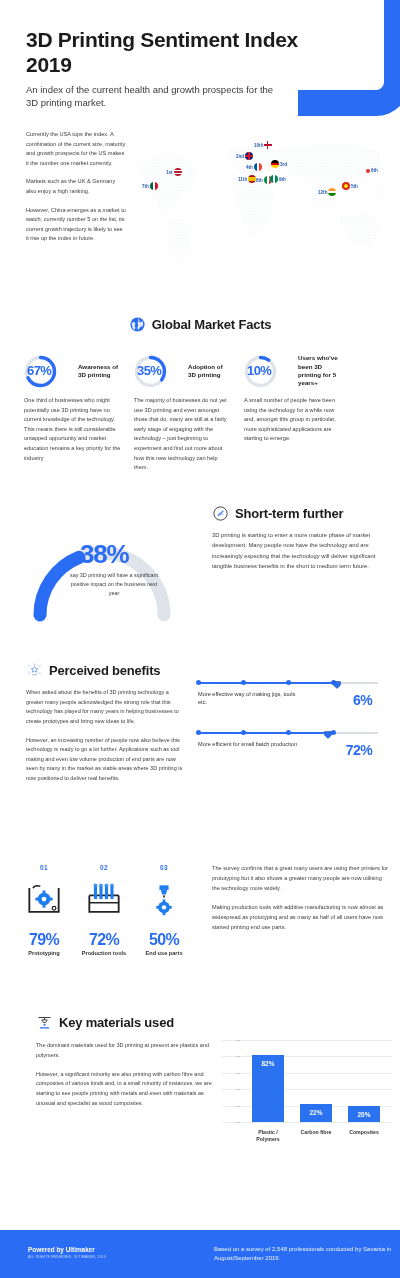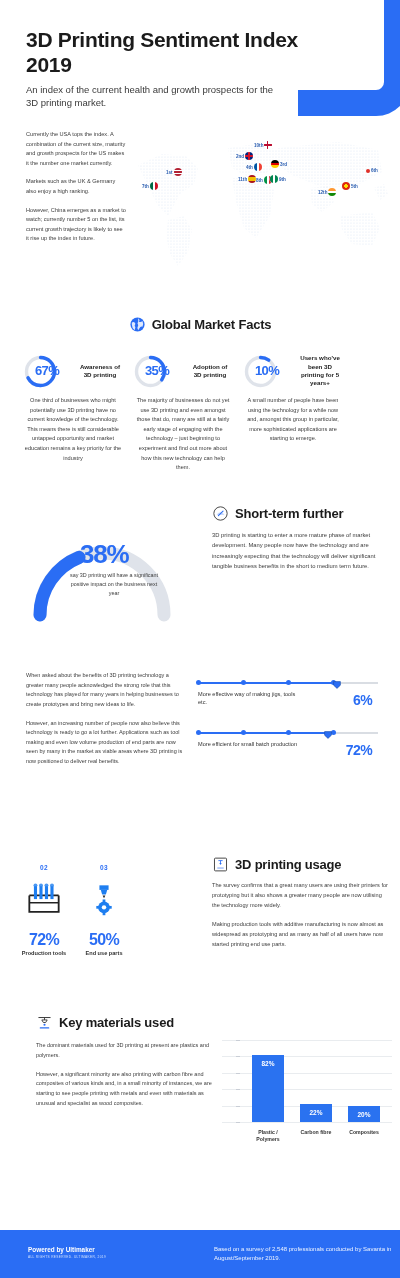--- a/index.html
+++ b/index.html
@@ -40,21 +40,21 @@
   .dot{width:4px;height:4px;border-radius:50%;background:#e03028;flex:none;}
 
   
   .sec-h{display:flex;align-items:center;gap:6px;}
   .sec-h .ttl{font-size:13px;font-weight:bold;color:#1b1b1b;letter-spacing:-0.2px;}
   .ico{width:17px;height:17px;flex:none;}
 
   
   .gfsec{position:relative;height:185px;}
   .gf-head{position:absolute;left:0;top:6px;width:400px;display:flex;justify-content:center;}
-  .gf-cols{position:absolute;left:0;top:44px;width:348px;display:flex;text-align:center;}
+  .gf-cols{position:absolute;left:0;top:44px;width:348px;display:flex;}
   .gf-col{width:118px;margin:0 6px;}
   .gf-col:first-child{margin-left:24px;}
   .gf-top{display:flex;align-items:center;gap:5px;height:34px;}
   .ring{position:relative;width:33px;height:33px;flex:none;}
   .ring .val{position:absolute;left:3px;top:8px;width:40px;font-size:13px;
              font-weight:bold;color:#2a6df4;letter-spacing:-0.6px;}
   .gf-lab{font-size:6.2px;line-height:1.35;font-weight:bold;color:#222;padding-left:16px;}
   .gf-body{margin-top:8px;font-size:5.6px;line-height:1.72;color:#3c3c3c;}
 
   
@@ -273,20 +273,30 @@
           </svg>
         </span>
         <span class="ttl">Short-term further</span>
       </div>
       <div class="st-body">3D printing is starting to enter a more mature phase of market development. Many people now have the technology and are increasingly expecting that the technology will deliver significant tangible business benefits in the short to medium term future.</div>
     </div>
   </div>
 
   <div class="pbsec">
     <div class="pb-left">
+      <div class="sec-h">
+        <span class="ico">
+          <svg viewBox="0 0 24 24" width="17" height="17">
+            <path d="M12 6.2 L13.6 9.2 L16.8 9.2 L14.2 11.3 L15.2 14.6 L12 12.7 L8.8 14.6 L9.8 11.3 L7.2 9.2 L10.4 9.2 Z" fill="none" stroke="#7fa6e8" stroke-width="1.25" stroke-linejoin="round"></path>
+            <path d="M3.8 4.6 L5.1 5.9 M20.2 4.6 L18.9 5.9 M3.5 16.5 L5 15.6 M20.5 16.5 L19 15.6 M12 2.6 L12 4.1" stroke="#7fa6e8" stroke-width="1.1" stroke-linecap="round"></path>
+            <path d="M9 18 L15 18" stroke="#7fa6e8" stroke-width="1.1" stroke-linecap="round"></path>
+          </svg>
+        </span>
+        <span class="ttl">Perceived benefits</span>
+      </div>
       <div class="body">
         <p>When asked about the benefits of 3D printing technology a greater many people acknowledged the strong role that this technology has played for many years in helping businesses to create prototypes and bring new ideas to life.</p>
         <p>However, an increasing number of people now also believe this technology is ready to go a lot further. Applications such as tool making and even low volume production of end parts are now seen by many in the market as viable areas where 3D printing is now positioned to deliver real benefits.</p>
       </div>
     </div>
     <div class="pb-right" id="sliders">
         <div class="slider">
           <div class="track">
             <div class="rail"></div>
             <div class="fill" style="width:77%"></div>
@@ -314,20 +324,40 @@
               </svg></div>
           </div>
           <div class="sl-lab">More efficient for small batch production</div>
           <div class="sl-val">72%</div>
         </div>
       </div>
   </div>
 
   <div class="usec">
     <div class="u-left" id="usage-items">
+        <div class="u-item">
+          <div class="u-num">01</div>
+          <div class="u-art">
+            <svg viewBox="0 0 48 42" width="44" height="40">
+              <path d="M8 8 L8 34 L40 34 L40 8" fill="none" stroke="#222" stroke-width="2"></path>
+              <path d="M12 8 Q14 4 20 6" fill="none" stroke="#222" stroke-width="1.6"></path>
+              <circle cx="24" cy="20" r="7" fill="#1e7ef0"></circle>
+              <circle cx="24" cy="20" r="2.6" fill="#fff"></circle>
+              <g fill="#1e7ef0">
+                <rect x="22.4" y="10.6" width="3.2" height="4"></rect>
+                <rect x="22.4" y="25.4" width="3.2" height="4"></rect>
+                <rect x="14.6" y="18.4" width="4" height="3.2"></rect>
+                <rect x="29.4" y="18.4" width="4" height="3.2"></rect>
+              </g>
+              <circle cx="35" cy="30" r="2" fill="none" stroke="#222" stroke-width="1.4"></circle>
+            </svg>
+          </div>
+          <div class="u-pct">79%</div>
+          <div class="u-cap">Prototyping</div>
+        </div>
         <div class="u-item">
           <div class="u-num">02</div>
           <div class="u-art">
             <svg viewBox="0 0 48 42" width="44" height="40">
               <path d="M8 16 L40 16 M8 16 L8 34 L40 34 L40 16" fill="none" stroke="#222" stroke-width="2"></path>
               <path d="M8 24 L40 24" stroke="#222" stroke-width="1.6"></path>
               <g fill="#1e7ef0">
                 <rect x="13" y="6" width="3.4" height="14"></rect>
                 <rect x="19" y="6" width="3.4" height="14"></rect>
                 <rect x="25" y="6" width="3.4" height="14"></rect>
@@ -359,31 +389,20 @@
                 <rect x="15.6" y="27.5" width="3.6" height="3"></rect>
                 <rect x="28.8" y="27.5" width="3.6" height="3"></rect>
               </g>
             </svg>
           </div>
           <div class="u-pct">50%</div>
           <div class="u-cap">End use parts</div>
         </div>
       </div>
     <div class="u-right">
-      <div class="sec-h">
-        <span class="ico">
-          <svg viewBox="0 0 24 24" width="17" height="17">
-            <rect x="3.5" y="3" width="17" height="18" rx="1.4" fill="none" stroke="#3a3a3a" stroke-width="1.3"></rect>
-            <path d="M9 6.5 L15 6.5 M12 6.5 L12 10" stroke="#2a6df4" stroke-width="1.2"></path>
-            <path d="M10.3 10 L13.7 10 L12 12.6 Z" fill="#2a6df4"></path>
-            <rect x="7.5" y="16" width="9" height="2" fill="#2a6df4" opacity=".45"></rect>
-          </svg>
-        </span>
-        <span class="ttl">3D printing usage</span>
-      </div>
       <div class="body">
         <p>The survey confirms that a great many users are using their printers for prototyping but it also shows a greater many people are now utilising the technology more widely.</p>
         <p>Making production tools with additive manufacturing is now almost as widespread as prototyping and as many as half of all users have now started printing end use parts.</p>
       </div>
     </div>
   </div>
 
   <div class="msec">
     <div class="m-left">
       <div class="sec-h">

